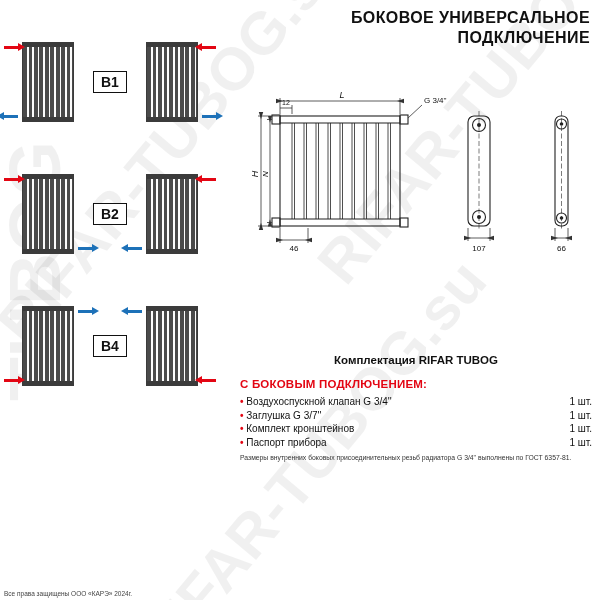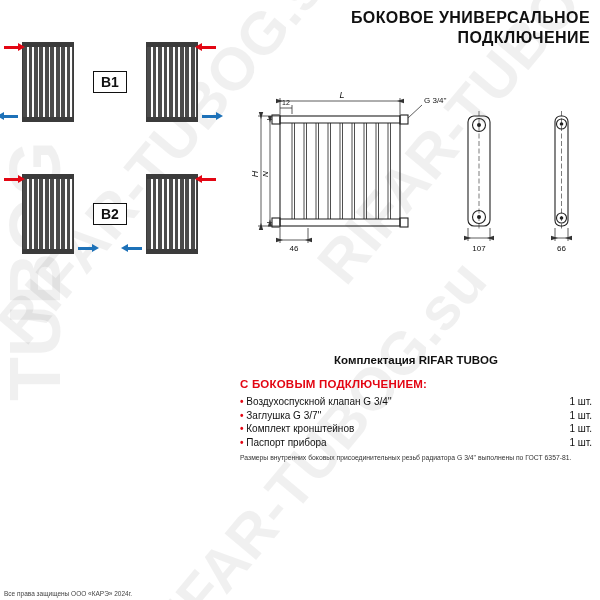--- a/index.html
+++ b/index.html
@@ -87,20 +87,33 @@
       </div>
     <div class="scheme-label">B2</div>
     <div class="rad-unit">
       <div class="radiator"></div>
     <span class="arrow pos-tr dir-left" style="background: rgb(227, 6, 19); --c: #e30613;"></span>
         <span class="arrow pos-bl dir-left" style="background: rgb(29, 113, 184); --c: #1d71b8;"></span>
       </div>
   </div>
 
 
+  <div class="scheme-row">
+    <div class="rad-unit">
+      <div class="radiator"></div>
+    <span class="arrow pos-bl dir-right" style="background: rgb(227, 6, 19); --c: #e30613;"></span>
+        <span class="arrow pos-tr dir-right" style="background: rgb(29, 113, 184); --c: #1d71b8;"></span>
+      </div>
+    <div class="scheme-label">B4</div>
+    <div class="rad-unit">
+      <div class="radiator"></div>
+    <span class="arrow pos-br dir-left" style="background: rgb(227, 6, 19); --c: #e30613;"></span>
+        <span class="arrow pos-tl dir-left" style="background: rgb(29, 113, 184); --c: #1d71b8;"></span>
+      </div>
+  </div>
 
 </div>
 
 <div class="drawing-block">
   <svg width="346" height="170" viewBox="0 0 346 170">
     <defs>
       <marker id="ar" markerWidth="9" markerHeight="8" refX="4" refY="4" orient="auto-start-reverse">
         <path d="M0,4 L9,1.3 L9,6.7 z" fill="#333"></path>
       </marker>
     </defs>

